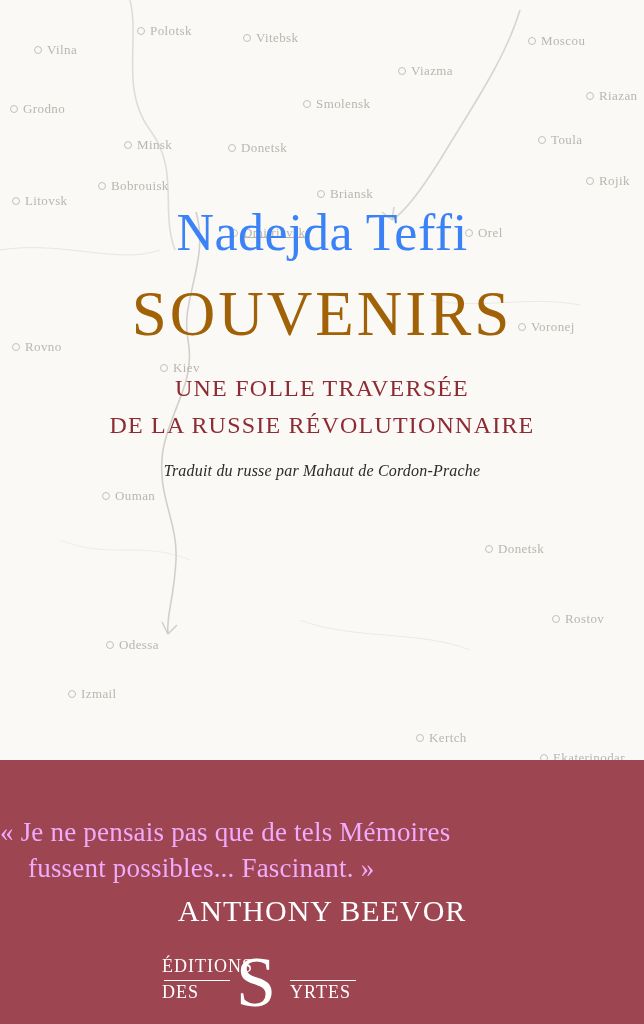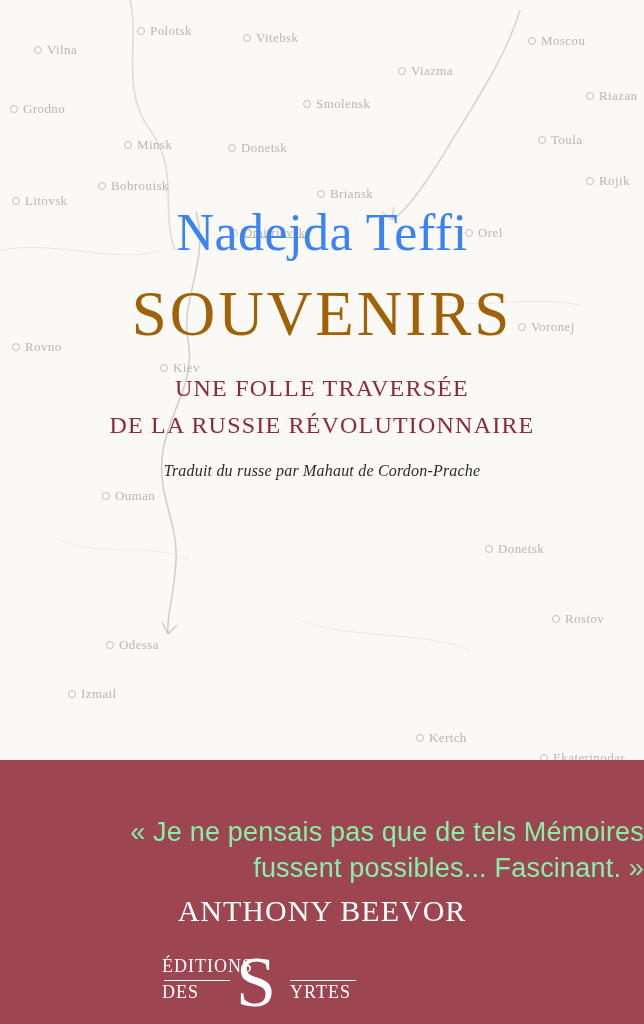--- a/index.html
+++ b/index.html
@@ -110,23 +110,23 @@
     top: 760px;
     width: 644px;
     height: 264px;
     background: #9d4551;
   }
   #quote {
     position: absolute;
     top: 54px;
     left: 0;
     width: 644px;
-    text-align: right;
-    color: #86efac;
-    font-family: Liberation Sans, sans-serif;
+    text-align: left;
+    color: #f0abfc;
+    font-family: Liberation Serif, serif;
     font-size: 27px;
     line-height: 36px;
     letter-spacing: 0.2px;
   }
   #quote .q2 { display: block; padding-left: 28px; }
   #quote-author {
     position: absolute;
     top: 134px;
     left: 0;
     width: 644px;

